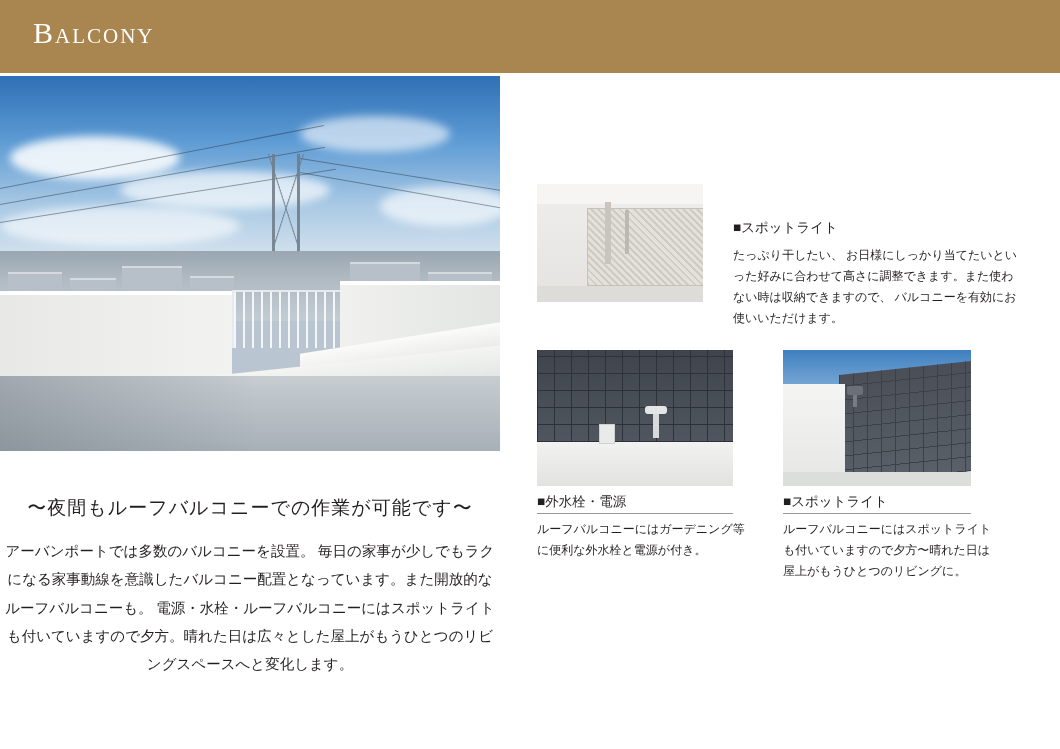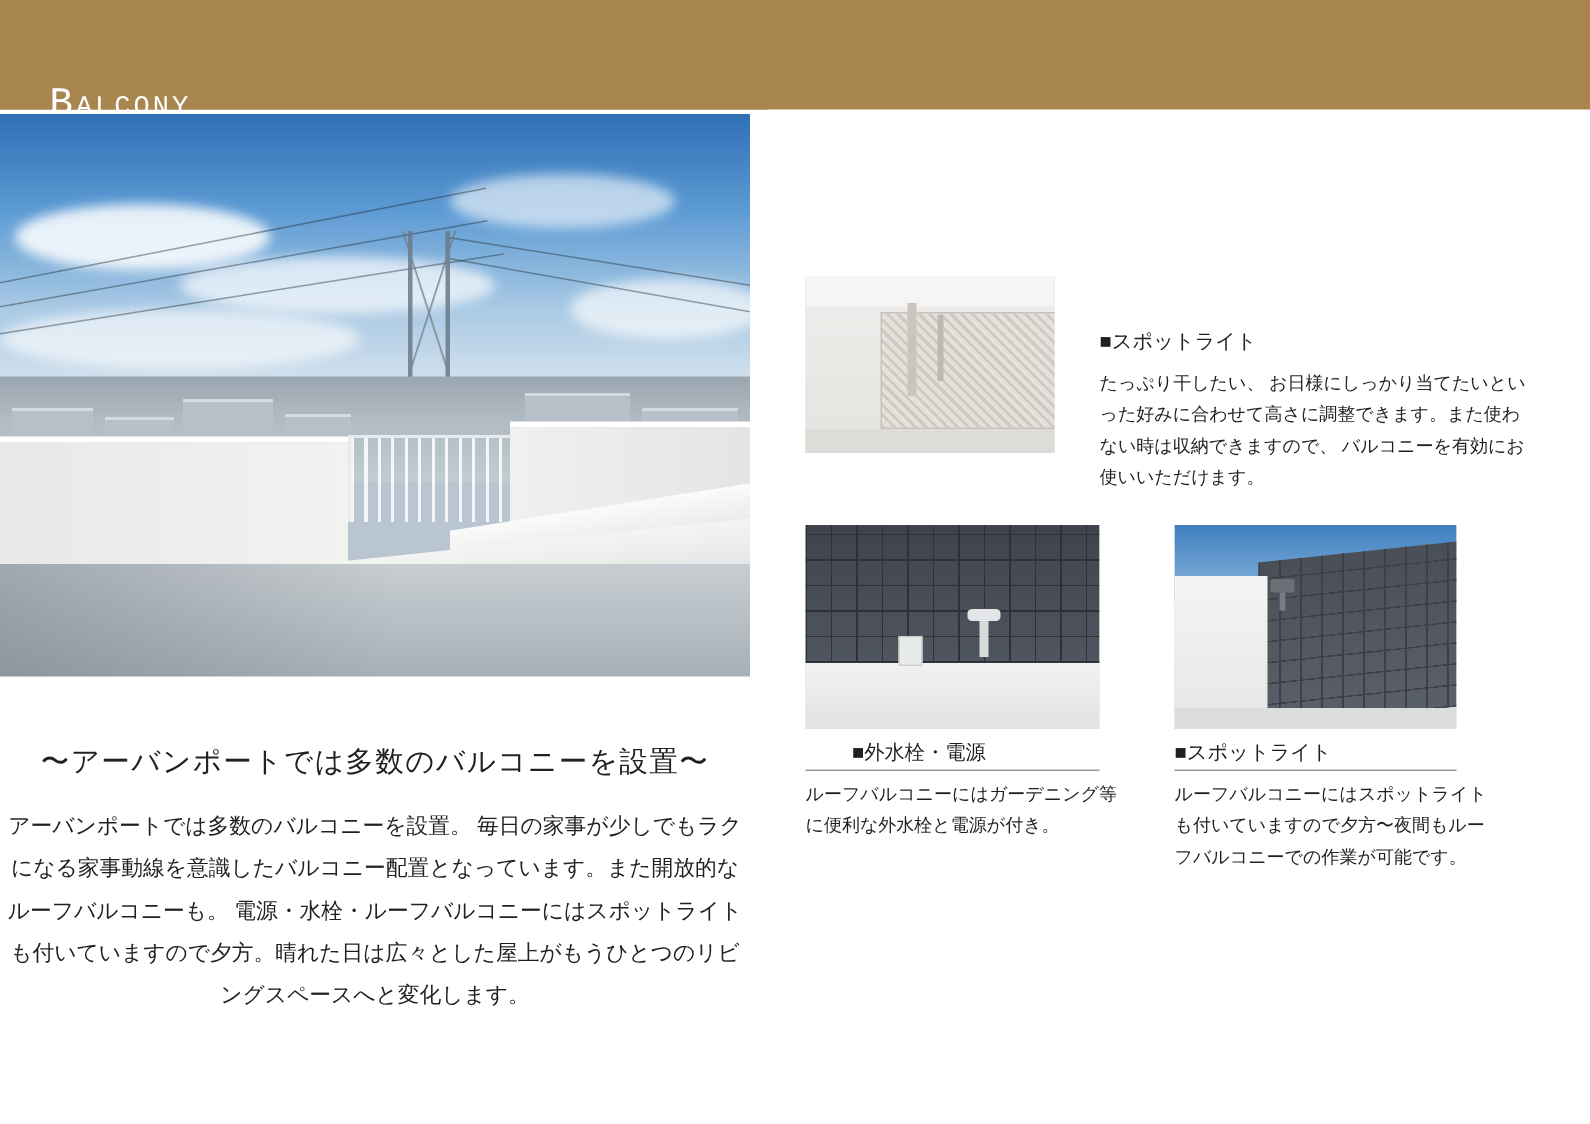--- a/index.html
+++ b/index.html
@@ -28,28 +28,27 @@
     position: absolute;
     left: 0; top: 0;
     width: 512px;
     height: 73px;
     background: #a9864f;
   }
   .header-title {
     position: absolute;
     left: 33px;
     top: 16px;
-    font-family: Liberation Mono, monospace;
-    font-size: 26px;
+    font-family: Liberation Serif, serif;
+    font-size: 30px;
     letter-spacing: 2px;
     color: #ffffff;
     font-variant: small-caps;
     text-transform: none;
     white-space: nowrap;
-    margin-top: 38px;
   }
 
   
   .hero-photo {
     position: absolute;
     left: 0;
     top: 76px;
     width: 500px;
     height: 375px;
     overflow: hidden;
@@ -217,21 +216,21 @@
     color: #231f20;
   }
   .rule {
     position: absolute;
     height: 1px;
     background: #9a9a9a;
   }
   .h-dryer { left: 733px; top: 219px; }
   .b-dryer { left: 733px; top: 245px; width: 290px; }
 
-  .h-tap { left: 568px; top: 493px; }
+  .h-tap { left: 537px; top: 493px; }
   .rule-tap { left: 537px; top: 513px; width: 196px; }
   .b-tap { left: 537px; top: 519px; width: 215px; }
 
   .h-light { left: 783px; top: 493px; }
   .rule-light { left: 783px; top: 513px; width: 188px; }
   .b-light { left: 783px; top: 519px; width: 215px; }
 </style>
 </head>
 <body>
 
@@ -267,21 +266,21 @@
   <div class="rail"></div>
   <div class="parapet-left"></div>
   <div class="parapet-right"></div>
   <div class="ledge2"></div>
   <div class="ledge"></div>
   <div class="floor"></div>
   <div class="floor-shadow"></div>
 </div>
 
 <div class="hero-caption">
-  <h2>〜アーバンポートでは多数のバルコニーを設置〜</h2>
+  <h2>〜夜間もルーフバルコニーでの作業が可能です〜</h2>
   <p>アーバンポートでは多数のバルコニーを設置。 毎日の家事が少しでもラクになる家事動線を意識したバルコニー配置となっています。また開放的なルーフバルコニーも。 電源・水栓・ルーフバルコニーにはスポットライトも付いていますので夕方。晴れた日は広々とした屋上がもうひとつのリビングスペースへと変化します。</p>
 </div>
 
 <div class="rthumb thumb-dryer">
   <div class="dry-wall"></div>
   <div class="dry-top"></div>
   <div class="dry-panel"></div>
   <div class="dry-arm"></div>
   <div class="dry-arm2"></div>
   <div class="dry-bottom"></div>
@@ -301,13 +300,13 @@
 
 <div class="rthumb thumb-light">
   <div class="sl-sky"></div>
   <div class="sl-roof"></div>
   <div class="sl-wall"></div>
   <div class="sl-lamp"></div>
   <div class="sl-bottom"></div>
 </div>
 <div class="r-heading h-light">■スポットライト</div>
 <div class="rule rule-light"></div>
-<div class="r-body b-light">ルーフバルコニーにはスポットライトも付いていますので夕方〜夜間もルーフバルコニーでの作業が可能です。</div>
+<div class="r-body b-light">ルーフバルコニーにはスポットライトも付いていますので夕方〜晴れた日は屋上がもうひとつのリビングに。</div>
 
 </body></html>

